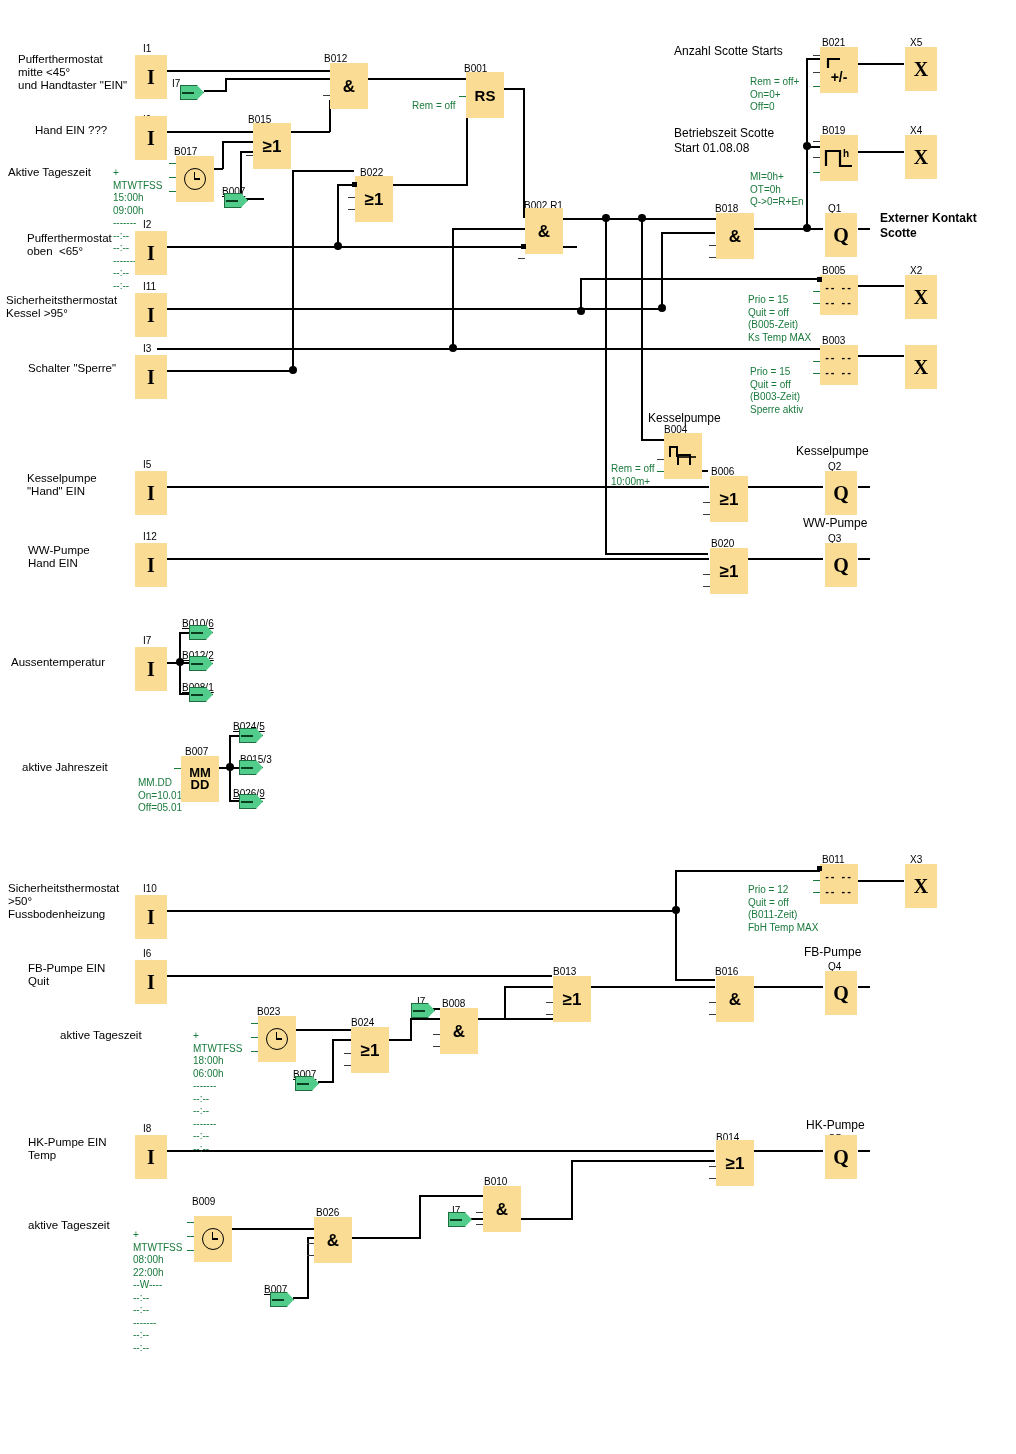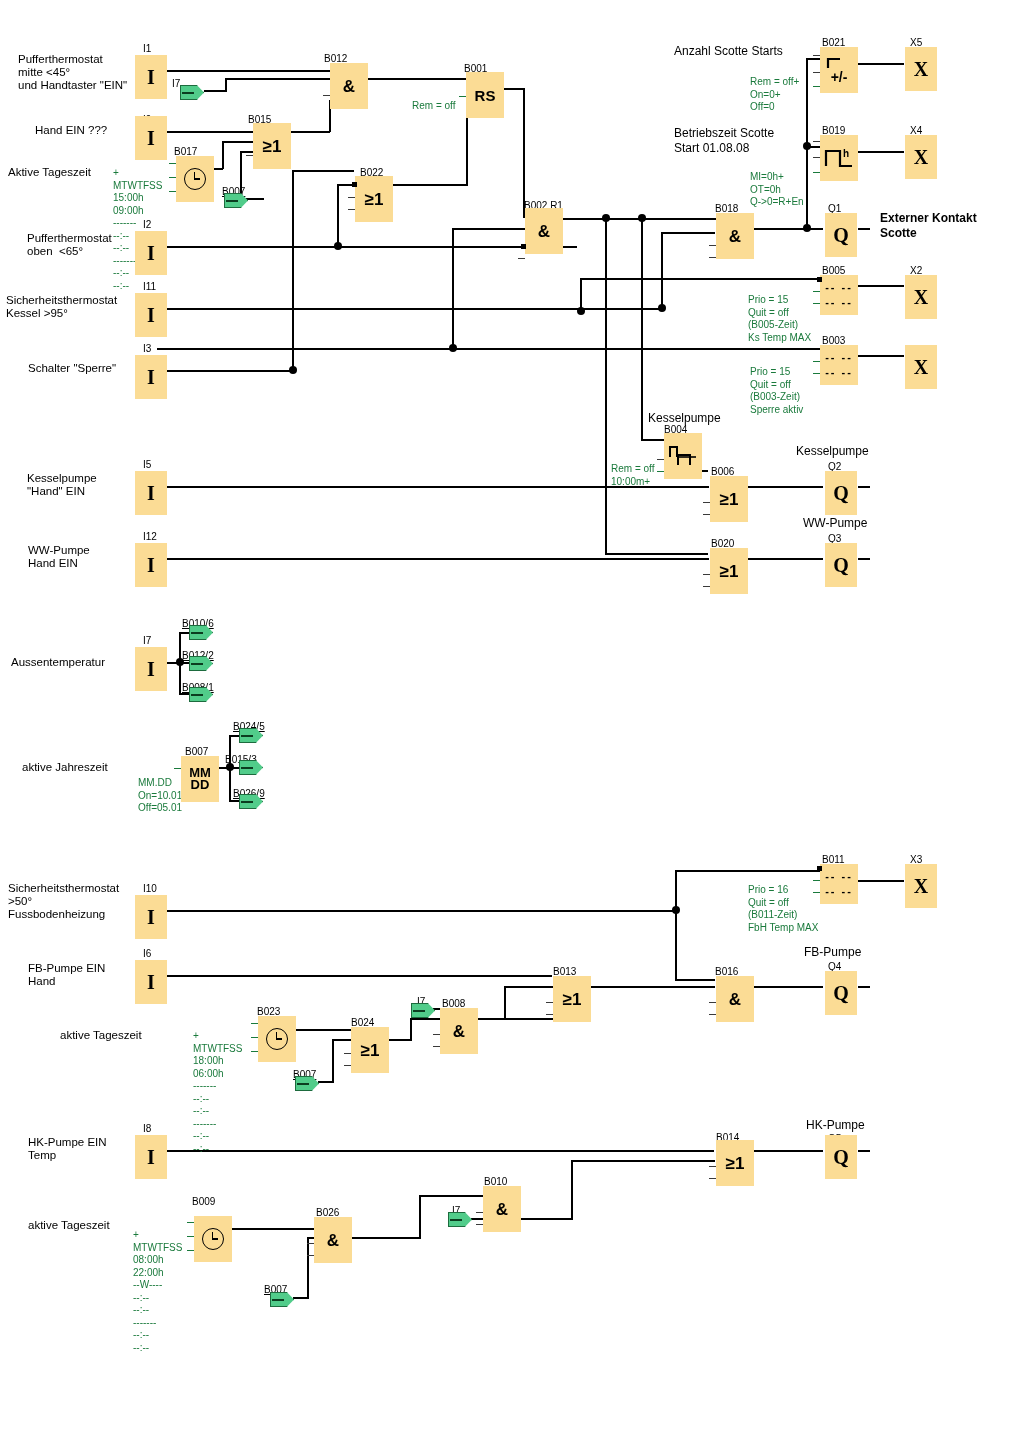--- a/index.html
+++ b/index.html
@@ -222,21 +222,21 @@
   <div class="lbl" style="left:27px;top:472px;white-space:pre;">Kesselpumpe
 "Hand" EIN</div>
   <div class="lbl" style="left:28px;top:544px;white-space:pre;">WW-Pumpe
 Hand EIN</div>
   <div class="lbl" style="left:11px;top:656px;">Aussentemperatur</div>
   <div class="lbl" style="left:22px;top:761px;">aktive Jahreszeit</div>
   <div class="lbl" style="left:8px;top:882px;white-space:pre;">Sicherheitsthermostat
 &gt;50°
 Fussbodenheizung</div>
   <div class="lbl" style="left:28px;top:962px;white-space:pre;">FB-Pumpe EIN
-Hand</div>
+Quit</div>
   <div class="lbl" style="left:60px;top:1029px;">aktive Tageszeit</div>
   <div class="lbl" style="left:28px;top:1136px;white-space:pre;">HK-Pumpe EIN
 Temp</div>
   <div class="lbl" style="left:28px;top:1219px;">aktive Tageszeit</div>
 
   <div class="midtxt" style="left:674px;top:44px;">Anzahl Scotte Starts</div>
   <div class="midtxt" style="left:674px;top:126px;white-space:pre;">Betriebszeit Scotte
 Start 01.08.08</div>
   <div class="bigtxt" style="left:880px;top:211px;">Externer Kontakt
 Scotte</div>
@@ -269,21 +269,21 @@
 Ks Temp MAX</div>
   <div class="param" style="left:750px;top:366px;">Prio = 15
 Quit = off
 (B003-Zeit)
 Sperre aktiv</div>
   <div class="param" style="left:611px;top:463px;">Rem = off
 10:00m+</div>
   <div class="param" style="left:138px;top:777px;">MM.DD
 On=10.01+
 Off=05.01</div>
-  <div class="param" style="left:748px;top:884px;">Prio = 16
+  <div class="param" style="left:748px;top:884px;">Prio = 12
 Quit = off
 (B011-Zeit)
 FbH Temp MAX</div>
   <div class="param" style="left:193px;top:1030px;">+
 MTWTFSS
 18:00h
 06:00h
 -------
 --:--
 --:--
@@ -349,21 +349,21 @@
   <div class="blkname" style="left:828px;top:533px;">Q3</div>
   <div class="blkname" style="left:828px;top:961px;">Q4</div>
   <div class="blkname" style="left:828px;top:1133px;">Q5</div>
 
   <div class="blkname" style="left:172px;top:78px;">I7</div>
   <div class="blkname" style="left:222px;top:186px;text-decoration:underline;">B007</div>
   <div class="blkname" style="left:182px;top:618px;text-decoration:underline;">B010/6</div>
   <div class="blkname" style="left:182px;top:650px;text-decoration:underline;">B012/2</div>
   <div class="blkname" style="left:182px;top:682px;text-decoration:underline;">B008/1</div>
   <div class="blkname" style="left:233px;top:721px;text-decoration:underline;">B024/5</div>
-  <div class="blkname" style="left:225px;top:754px;">B015/3</div>
+  <div class="blkname" style="left:240px;top:754px;">B015/3</div>
   <div class="blkname" style="left:233px;top:788px;text-decoration:underline;">B026/9</div>
   <div class="blkname" style="left:417px;top:996px;">I7</div>
   <div class="blkname" style="left:293px;top:1069px;text-decoration:underline;">B007</div>
   <div class="blkname" style="left:452px;top:1205px;">I7</div>
   <div class="blkname" style="left:264px;top:1284px;text-decoration:underline;">B007</div>
 
   <div class="blk io" style="left:135px;top:55px;">
       <span>I</span>
     </div>
   <div class="blk io" style="left:135px;top:116px;">

